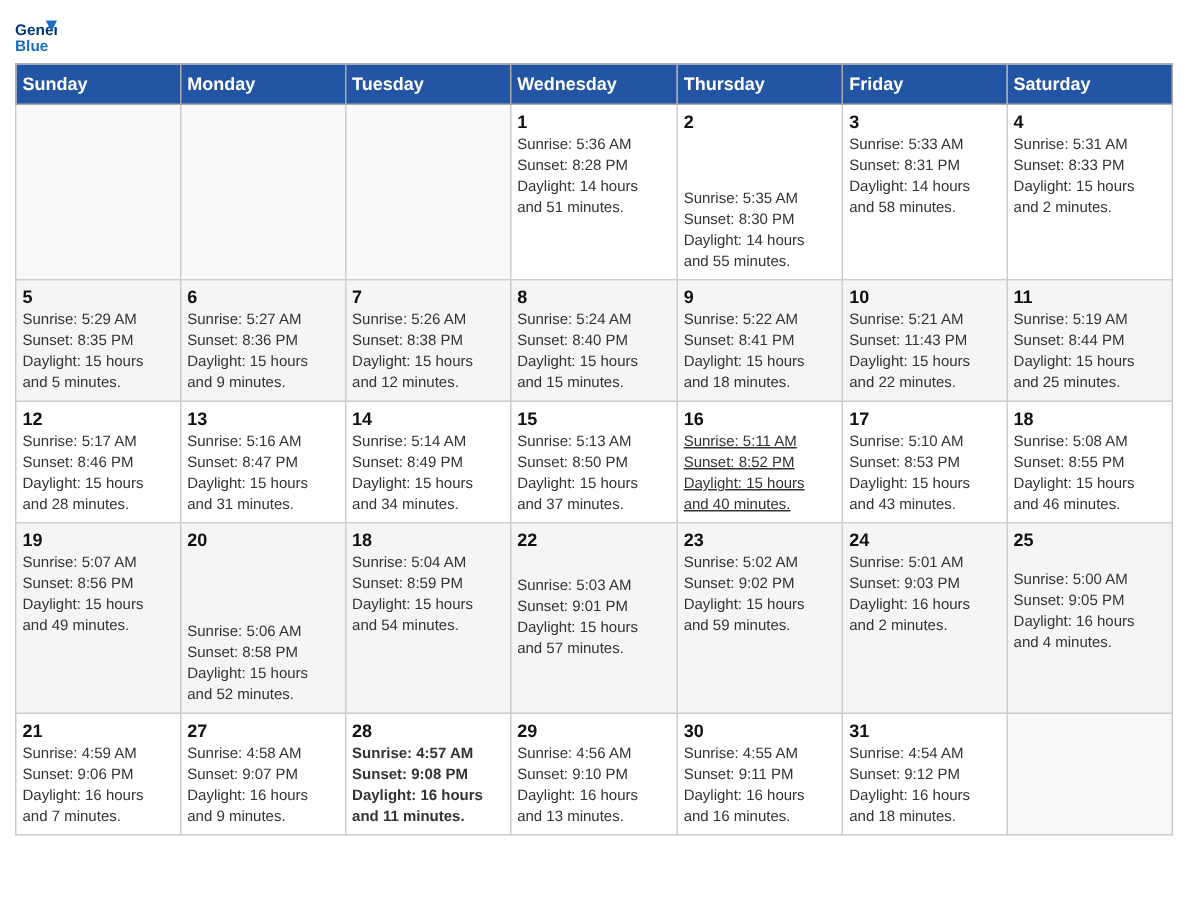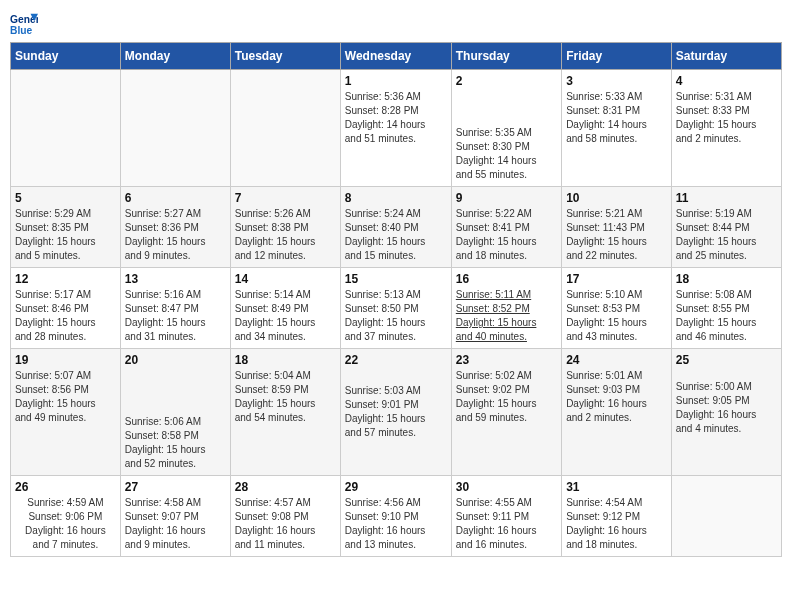--- a/index.html
+++ b/index.html
@@ -292,36 +292,36 @@
         <td>
           <div class="day-num">25</div>
           <div class="day-info" style="white-space: pre-line; margin-top: 13px;">Sunrise: 5:00 AM
 Sunset: 9:05 PM
 Daylight: 16 hours
 and 4 minutes.</div>
         </td>
       </tr>
       <tr>
         <td>
-          <div class="day-num">26</div>
-          <div class="day-info" style="white-space: pre-line; text-align: center;">Sunrise: 4:59 AM
+          <div class="day-num">21</div>
+          <div class="day-info" style="white-space: pre-line;">Sunrise: 4:59 AM
 Sunset: 9:06 PM
 Daylight: 16 hours
 and 7 minutes.</div>
         </td>
         <td>
           <div class="day-num">27</div>
           <div class="day-info" style="white-space: pre-line;">Sunrise: 4:58 AM
 Sunset: 9:07 PM
 Daylight: 16 hours
 and 9 minutes.</div>
         </td>
         <td>
           <div class="day-num">28</div>
-          <div class="day-info" style="white-space: pre-line;">Sunrise: 4:57 AM
+          <div class="day-info" style="white-space: pre-line; font-weight: bold;">Sunrise: 4:57 AM
 Sunset: 9:08 PM
 Daylight: 16 hours
 and 11 minutes.</div>
         </td>
         <td>
           <div class="day-num">29</div>
           <div class="day-info" style="white-space: pre-line;">Sunrise: 4:56 AM
 Sunset: 9:10 PM
 Daylight: 16 hours
 and 13 minutes.</div>

